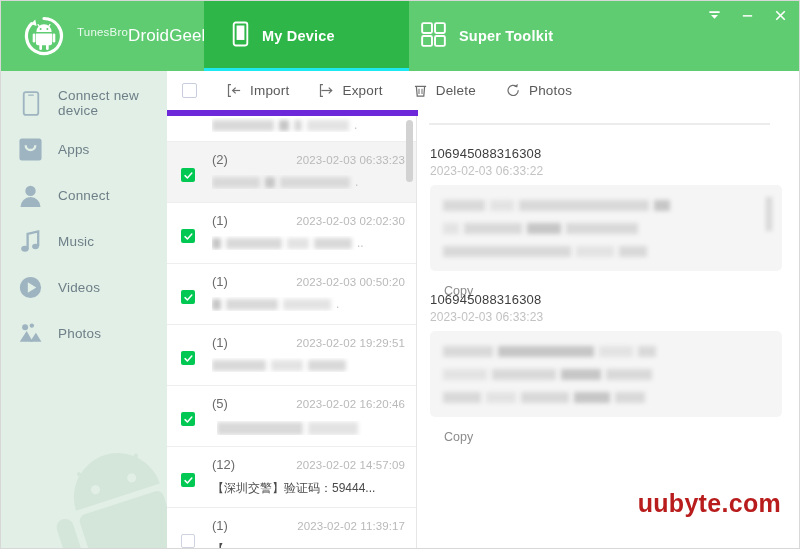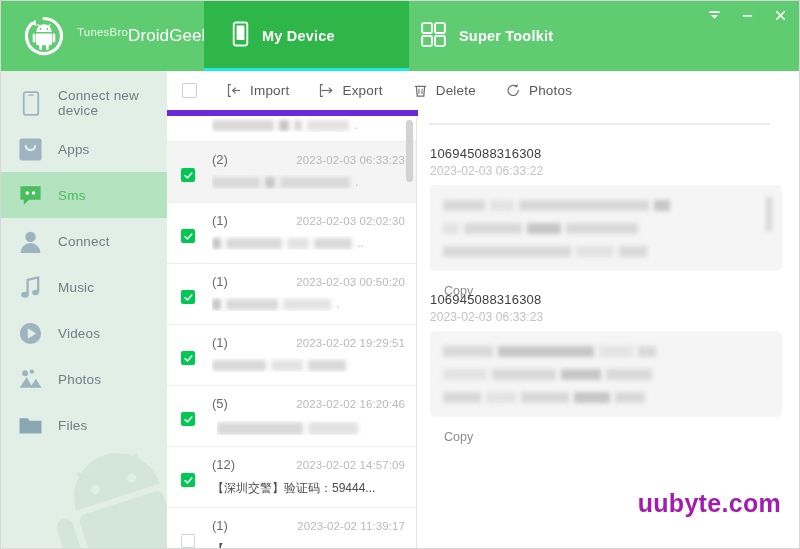--- a/index.html
+++ b/index.html
@@ -229,21 +229,21 @@
     filter: blur(2px);
   }
   .copy-link {
     margin-top: 13px; margin-left: 14px;
     font-size: 12.5px; color: #8c8c8c;
     cursor: pointer; display: inline-block;
   }
   .watermark {
     position: absolute; right: 18px; bottom: 30px;
     font-size: 25px; font-weight: bold;
-    color: #a21caf; letter-spacing: .3px;
+    color: #b91c1c; letter-spacing: .3px;
     z-index: 9;
   }
 </style>
 </head>
 <body>
 
 <div class="app">
 
   <div class="topbar">
 
@@ -347,30 +347,20 @@
     <div class="side-item">
       <span class="si-icon">
         <svg viewBox="0 0 26 26" width="25" height="25">
           <rect x="1.5" y="1.5" width="23" height="23" rx="2.6" fill="#9eb4c0"></rect>
           <path d="M8 8.5 a5 5 0 0 0 10 0" fill="none" stroke="#e1efe6" stroke-width="2.4"></path>
         </svg>
       </span>
       <span class="si-label">Apps</span>
     </div>
 
-    <div class="side-item active">
-      <span class="si-icon">
-        <svg viewBox="0 0 26 26" width="25" height="25">
-          <path d="M2.5 3.5 h21 v14 h-12 l-5.5 5 v-5 h-3.5 z" fill="#4bbc5f"></path>
-          <circle cx="9.6" cy="10.4" r="1.8" fill="#ffffff"></circle>
-          <circle cx="16.2" cy="10.4" r="1.8" fill="#ffffff"></circle>
-        </svg>
-      </span>
-      <span class="si-label">Sms</span>
-    </div>
 
     <div class="side-item">
       <span class="si-icon">
         <svg viewBox="0 0 26 26" width="25" height="25">
           <circle cx="13" cy="8.2" r="5.4" fill="#9eb4c0"></circle>
           <path d="M2.6 25 a10.4 10.4 0 0 1 20.8 0 z" fill="#9eb4c0"></path>
         </svg>
       </span>
       <span class="si-label">Connect</span>
     </div>
@@ -401,28 +391,20 @@
         <svg viewBox="0 0 26 26" width="25" height="25">
           <circle cx="7.4" cy="6.4" r="3.1" fill="#9eb4c0"></circle>
           <circle cx="14.4" cy="4.8" r="2.3" fill="#9eb4c0"></circle>
           <path d="M1.8 21.5 L9 10.5 L15.4 21.5 Z" fill="#9eb4c0"></path>
           <path d="M12.6 21.5 L18.6 12.2 L24.4 21.5 Z" fill="#9eb4c0"></path>
         </svg>
       </span>
       <span class="si-label">Photos</span>
     </div>
 
-    <div class="side-item">
-      <span class="si-icon">
-        <svg viewBox="0 0 26 26" width="25" height="25">
-          <path d="M1.6 5.4 h8.4 l2.2 2.6 h12.2 v13.2 h-22.8 z" fill="#8aa7b6"></path>
-        </svg>
-      </span>
-      <span class="si-label">Files</span>
-    </div>
   </div>
 
   <div class="toolbar">
     <span class="tb-check"></span>
 
     <span class="tb-btn">
       <span class="tb-ico">
         <svg viewBox="0 0 16 16" width="15" height="15">
           <path d="M4.2 1.8 h-2.6 v12.4 h2.6" fill="none" stroke="#6e6e6e" stroke-width="1.3"></path>
           <line x1="14" y1="8" x2="6.2" y2="8" stroke="#6e6e6e" stroke-width="1.3"></line>

